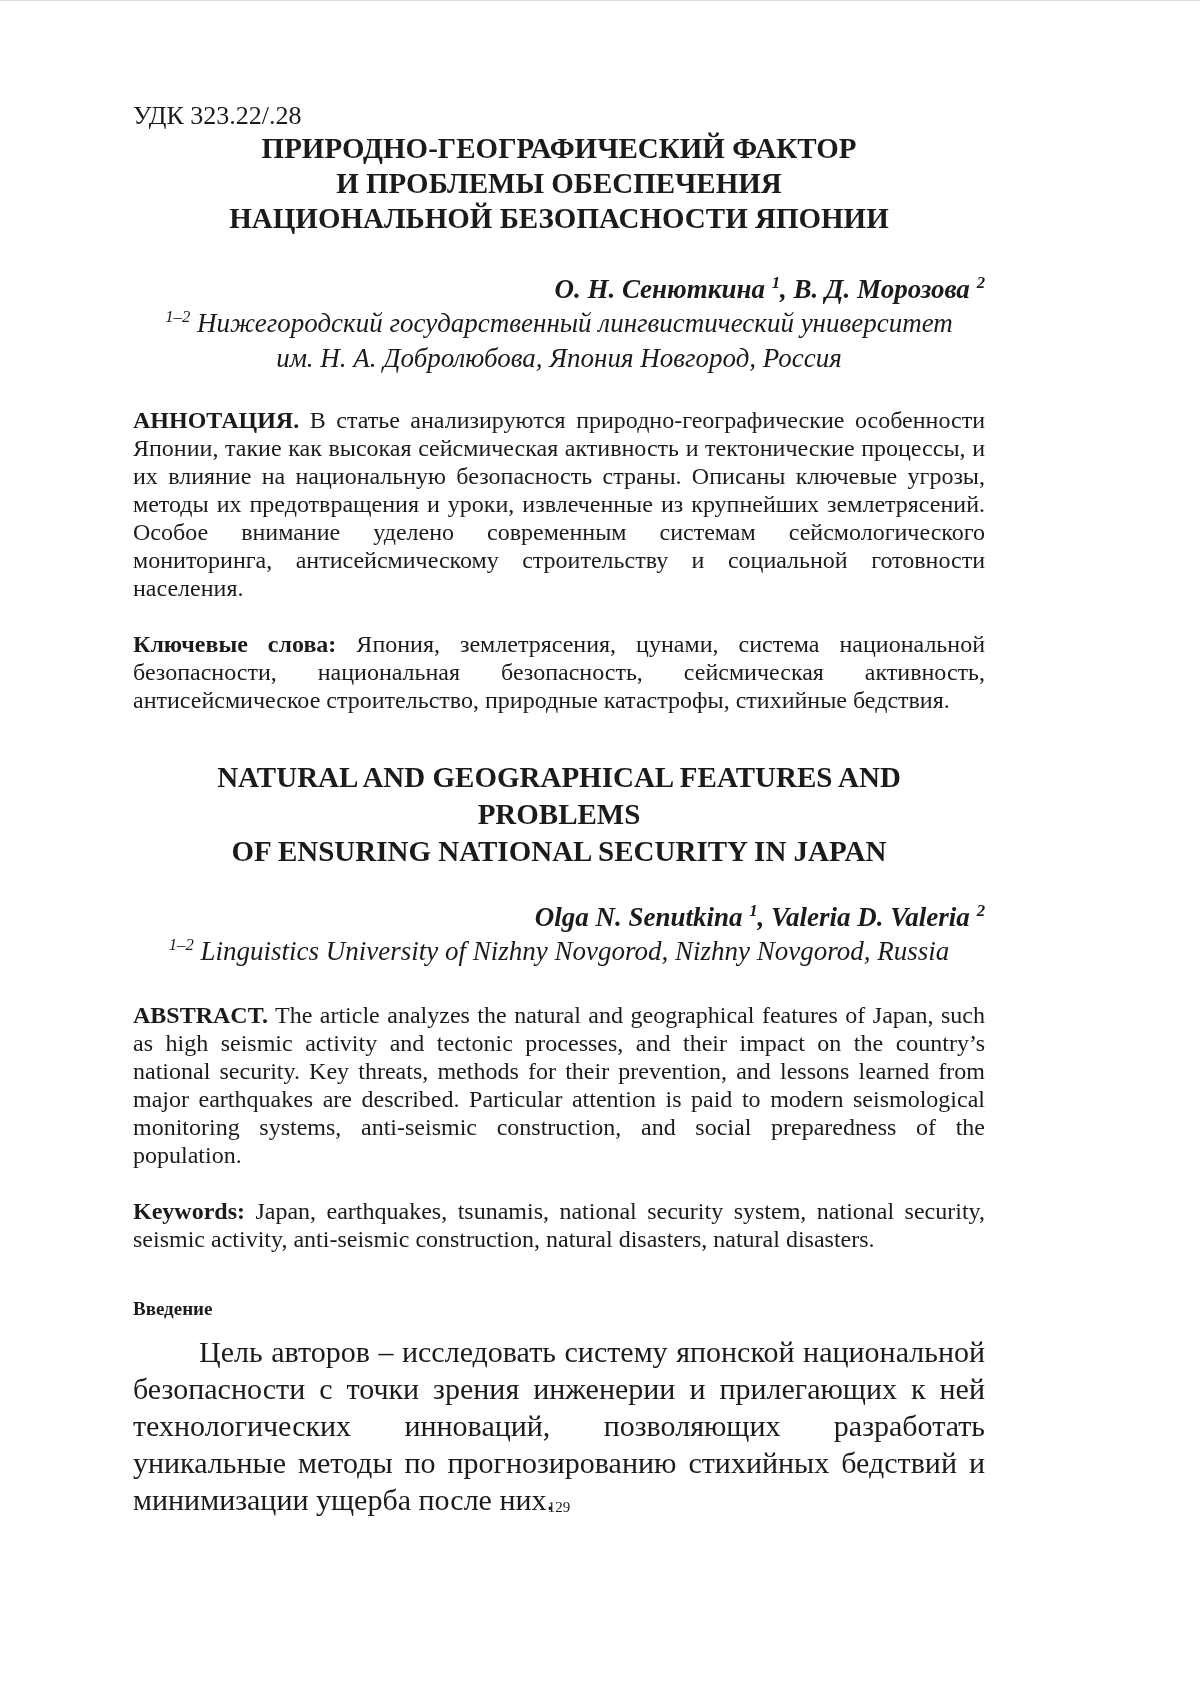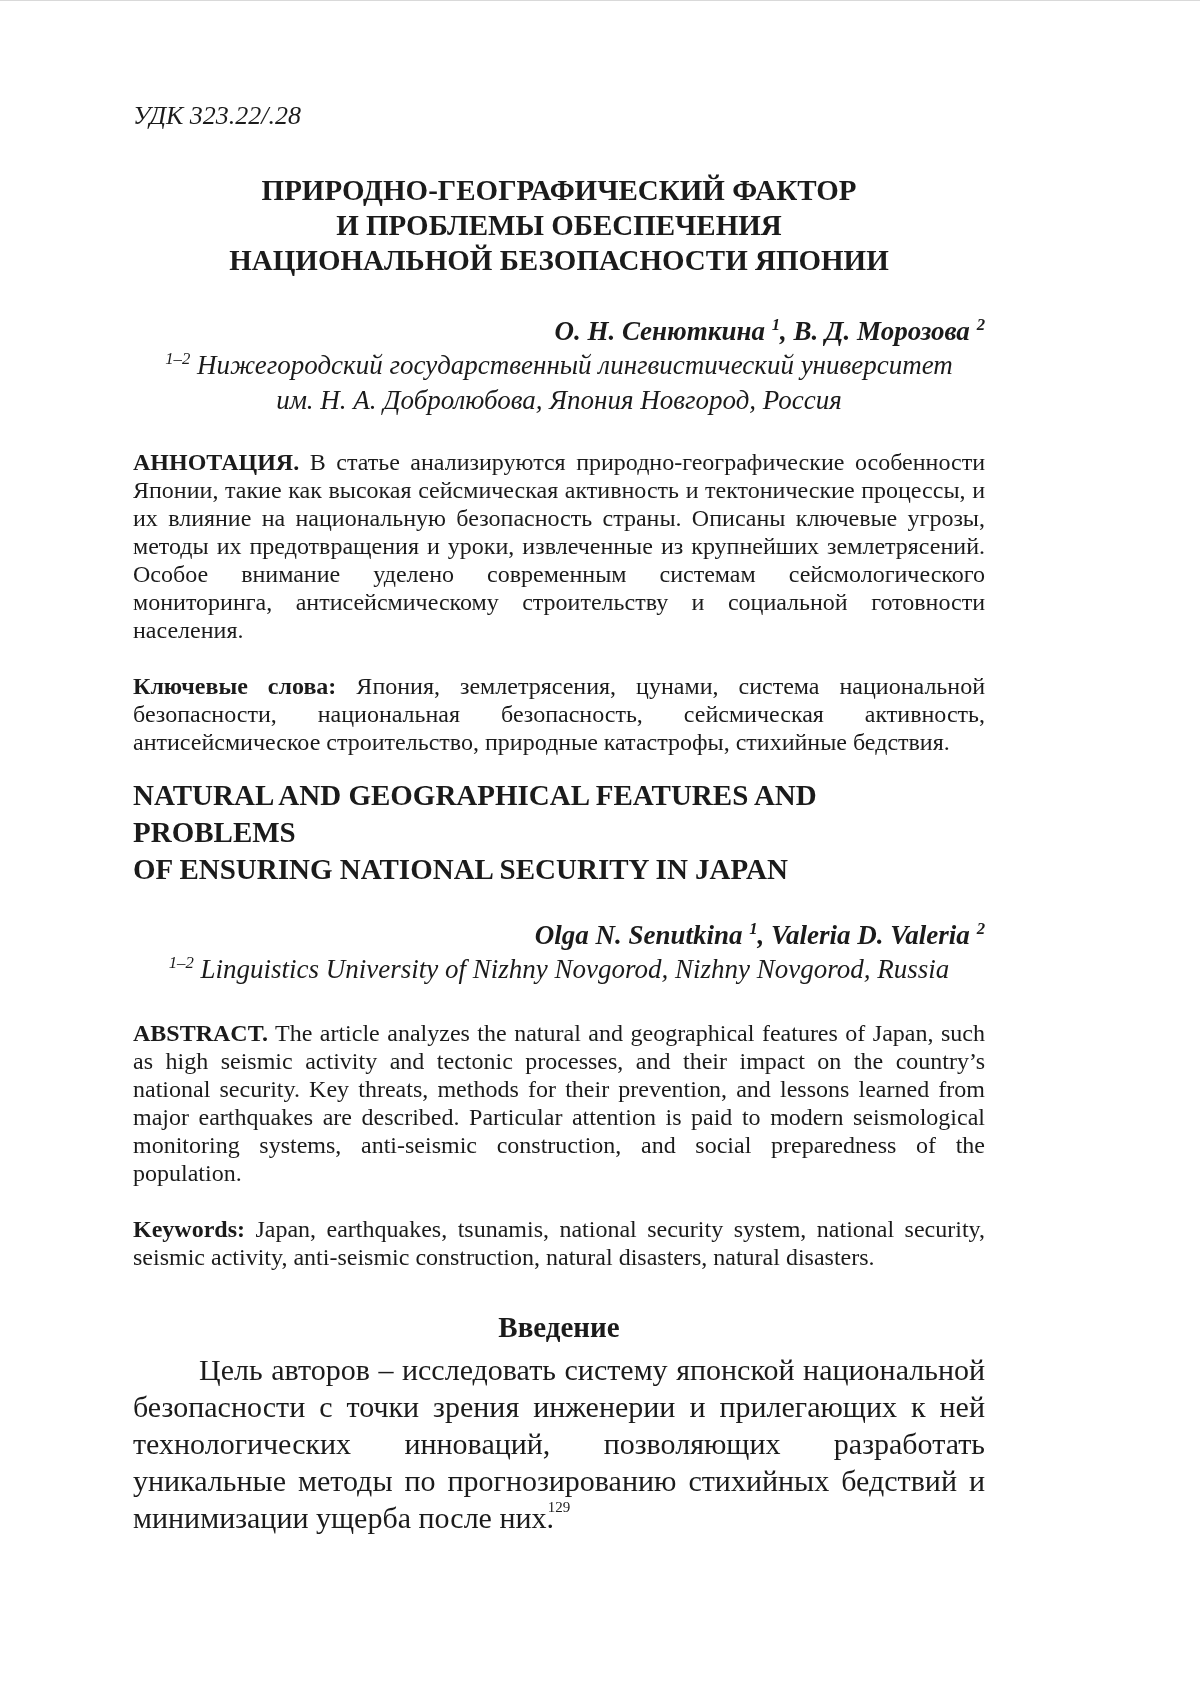--- a/index.html
+++ b/index.html
@@ -14,24 +14,22 @@
     overflow: hidden;
     border-top: 1px solid #d9d9d9;
   }
   .content {
     position: absolute;
     left: 133px;
     top: 100px;
     width: 852px;
   }
   .udc {
-    font-style: italic;
     font-size: 26px;
     line-height: 30px;
-    margin-bottom: 42px;
   }
   .ru-title {
     font-size: 29px;
     font-weight: bold;
     text-align: center;
     line-height: 35px;
     margin-bottom: 36px;
   }
   .title-line { display: block; }
   .authors {
@@ -56,34 +54,34 @@
     font-size: 24px;
     line-height: 28px;
     text-align: justify;
   }
   .para .label {
     font-weight: bold;
   }
   .abstract-ru { margin-top: 30px; }
   .keywords-ru { margin-top: 28px; }
   .en-title {
-    margin-top: 21px;
+    margin-top: 45px;
     font-size: 29px;
     font-weight: bold;
-    text-align: left;
+    text-align: center;
     line-height: 37px;
   }
   .authors-en { margin-top: 30px; }
   .abstract-en { margin-top: 32px; }
   .keywords-en { margin-top: 28px; }
   .section-heading {
     margin-top: 38px;
-    font-size: 29px;
+    font-size: 19px;
     font-weight: bold;
-    text-align: center;
+    text-align: left;
     line-height: 36px;
   }
   .intro {
     margin-top: 6px;
     font-size: 30px;
     line-height: 37px;
     text-align: justify;
     text-indent: 66px;
   }
   .page-number {

